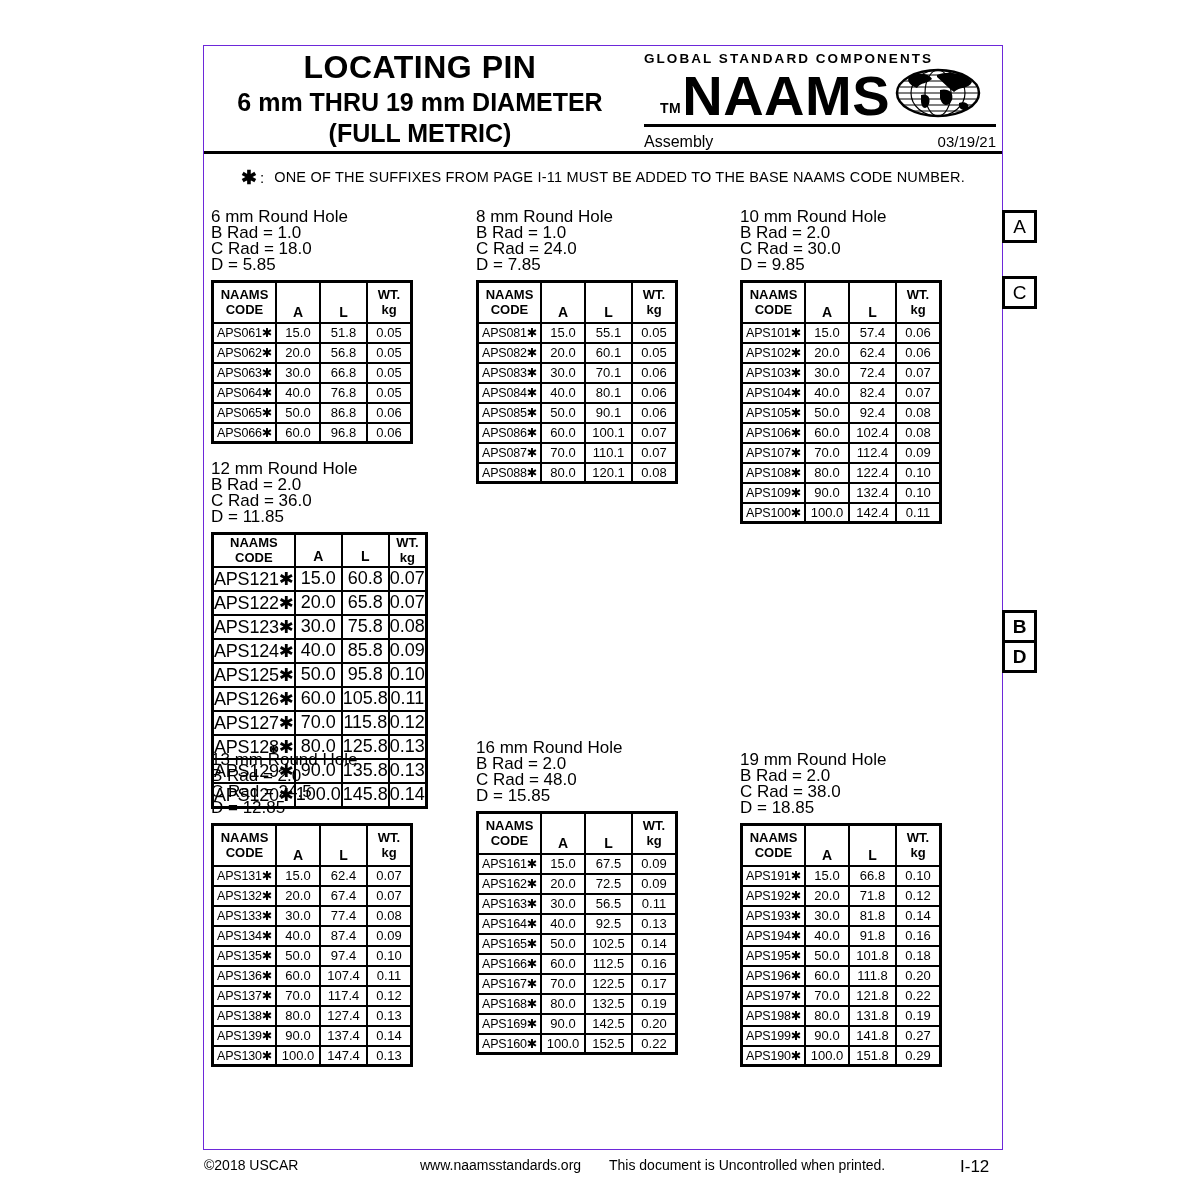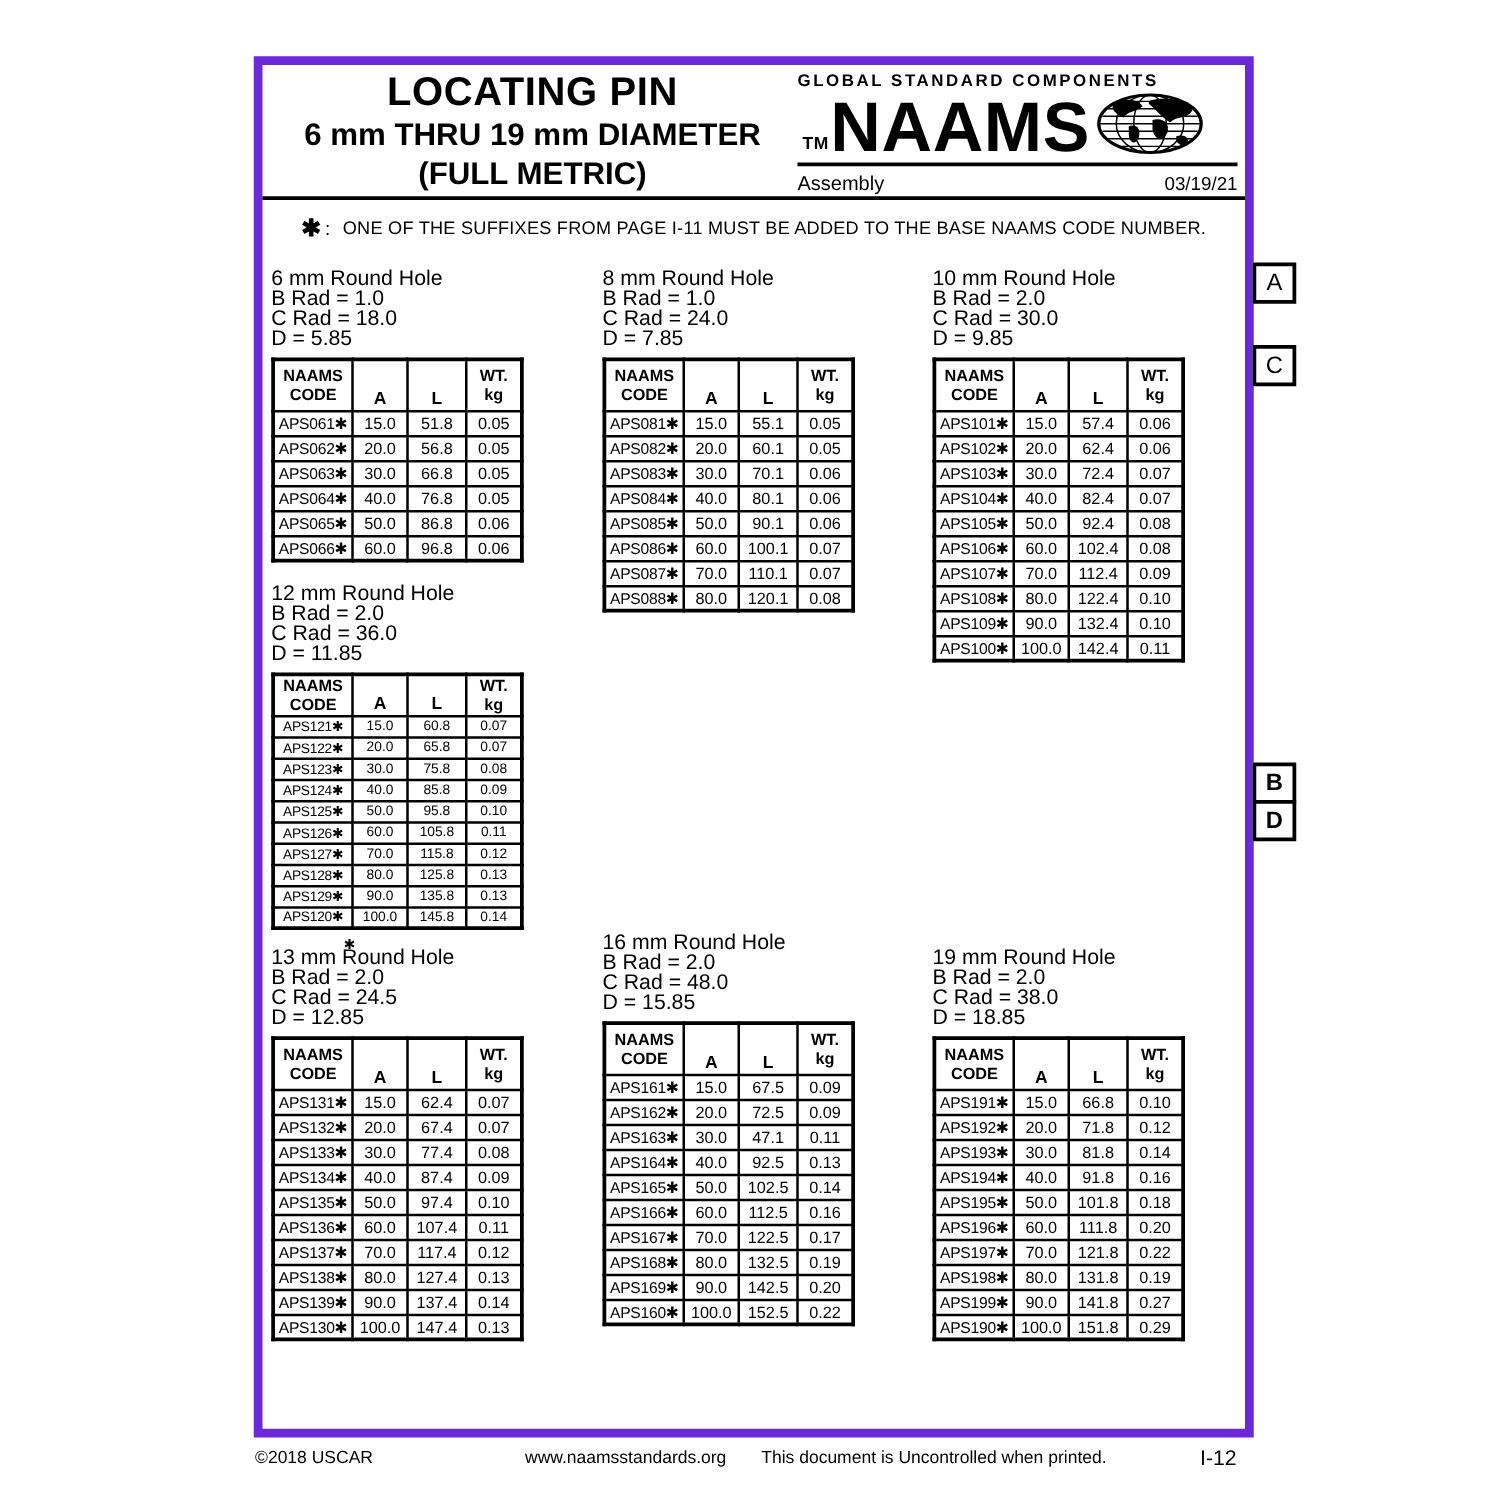--- a/index.html
+++ b/index.html
@@ -1,34 +1,34 @@
 <!DOCTYPE html>
 <html><head>
 <meta charset="utf-8">
 <style>
   html,body{margin:0;padding:0;background:#fff;}
   body{width:1200px;height:1200px;position:relative;overflow:hidden;
        font-family:"Liberation Sans",sans-serif;color:#000;}
 
   
   .page-box{position:absolute;left:203px;top:45px;width:800px;height:1105px;
-            border:7px solid #6d28d9;box-sizing:border-box;background:#fff;}
+            border:1px solid #6d28d9;box-sizing:border-box;background:#fff;}
 
   
   .header{position:absolute;left:0;top:0;right:0;height:105px;
           border-bottom:3px solid #000;box-sizing:content-box;}
   .title-block{position:absolute;left:6px;top:2px;width:420px;text-align:center;font-weight:bold;}
   .t1{font-size:32px;line-height:39px;letter-spacing:.5px;}
   .t2{font-size:25px;line-height:31px;}
   .t3{font-size:25px;line-height:31px;}
 
   .brand{position:absolute;right:6px;top:5px;width:352px;}
   .tagline{font-size:13.5px;font-weight:bold;letter-spacing:2.05px;white-space:nowrap;}
   .brandrow{display:flex;align-items:flex-end;margin-top:2px;}
-  .tm{font-size:14px;font-weight:bold;margin:0 1px 2px 4px;letter-spacing:.5px;}
+  .tm{font-size:14px;font-weight:bold;margin:0 1px 2px 16px;letter-spacing:.5px;}
   .naams{font-size:56px;font-weight:bold;line-height:44px;letter-spacing:.5px;}
   .globe{margin-left:5px;}
   .brandrule{border-top:3px solid #000;margin-top:6px;}
   .brandmeta{display:flex;justify-content:space-between;align-items:baseline;margin-top:6px;}
   .division{font-size:16px;}
   .date{font-size:15px;}
 
   
   .note{position:absolute;top:108px;left:0;right:0;height:46px;
         display:flex;align-items:center;justify-content:center;}
@@ -51,21 +51,21 @@
   thead tr{height:41px;}
   th{font-weight:bold;font-size:13px;line-height:15px;}
   .th-bottom{vertical-align:bottom;padding-bottom:2px;font-size:14px;}
   .col-code{width:61px;} .col-a{width:42px;} .col-l{width:45px;} .col-wt{width:42px;}
   tbody tr{height:20px;}
   td{font-size:13px;}
   td.code-cell{font-size:12.5px;letter-spacing:-.2px;}
   
   .compact thead tr{height:33px;}
   .compact tbody tr{height:17px;}
-  .compact td{font-size:11px;}
+  .compact td{font-size:18px;}
 
   
   .tab{position:absolute;left:1002px;width:35px;height:33px;box-sizing:border-box;
        border:3px solid #000;background:#fff;display:flex;align-items:center;
        justify-content:center;font-size:19px;}
   .tab-a{top:210px;font-weight:400;}
   .tab-c{top:276px;font-weight:400;}
   .tab-b{top:610px;font-weight:700;}
   .tab-d{top:640px;font-weight:700;}
 
@@ -569,21 +569,21 @@
               </tr>
               <tr>
                 <td class="code-cell">APS162✱</td>
                 <td>20.0</td>
                 <td>72.5</td>
                 <td>0.09</td>
               </tr>
               <tr>
                 <td class="code-cell">APS163✱</td>
                 <td>30.0</td>
-                <td>47.1</td>
+                <td>56.5</td>
                 <td>0.11</td>
               </tr>
               <tr>
                 <td class="code-cell">APS164✱</td>
                 <td>40.0</td>
                 <td>92.5</td>
                 <td>0.13</td>
               </tr>
               <tr>
                 <td class="code-cell">APS165✱</td>

